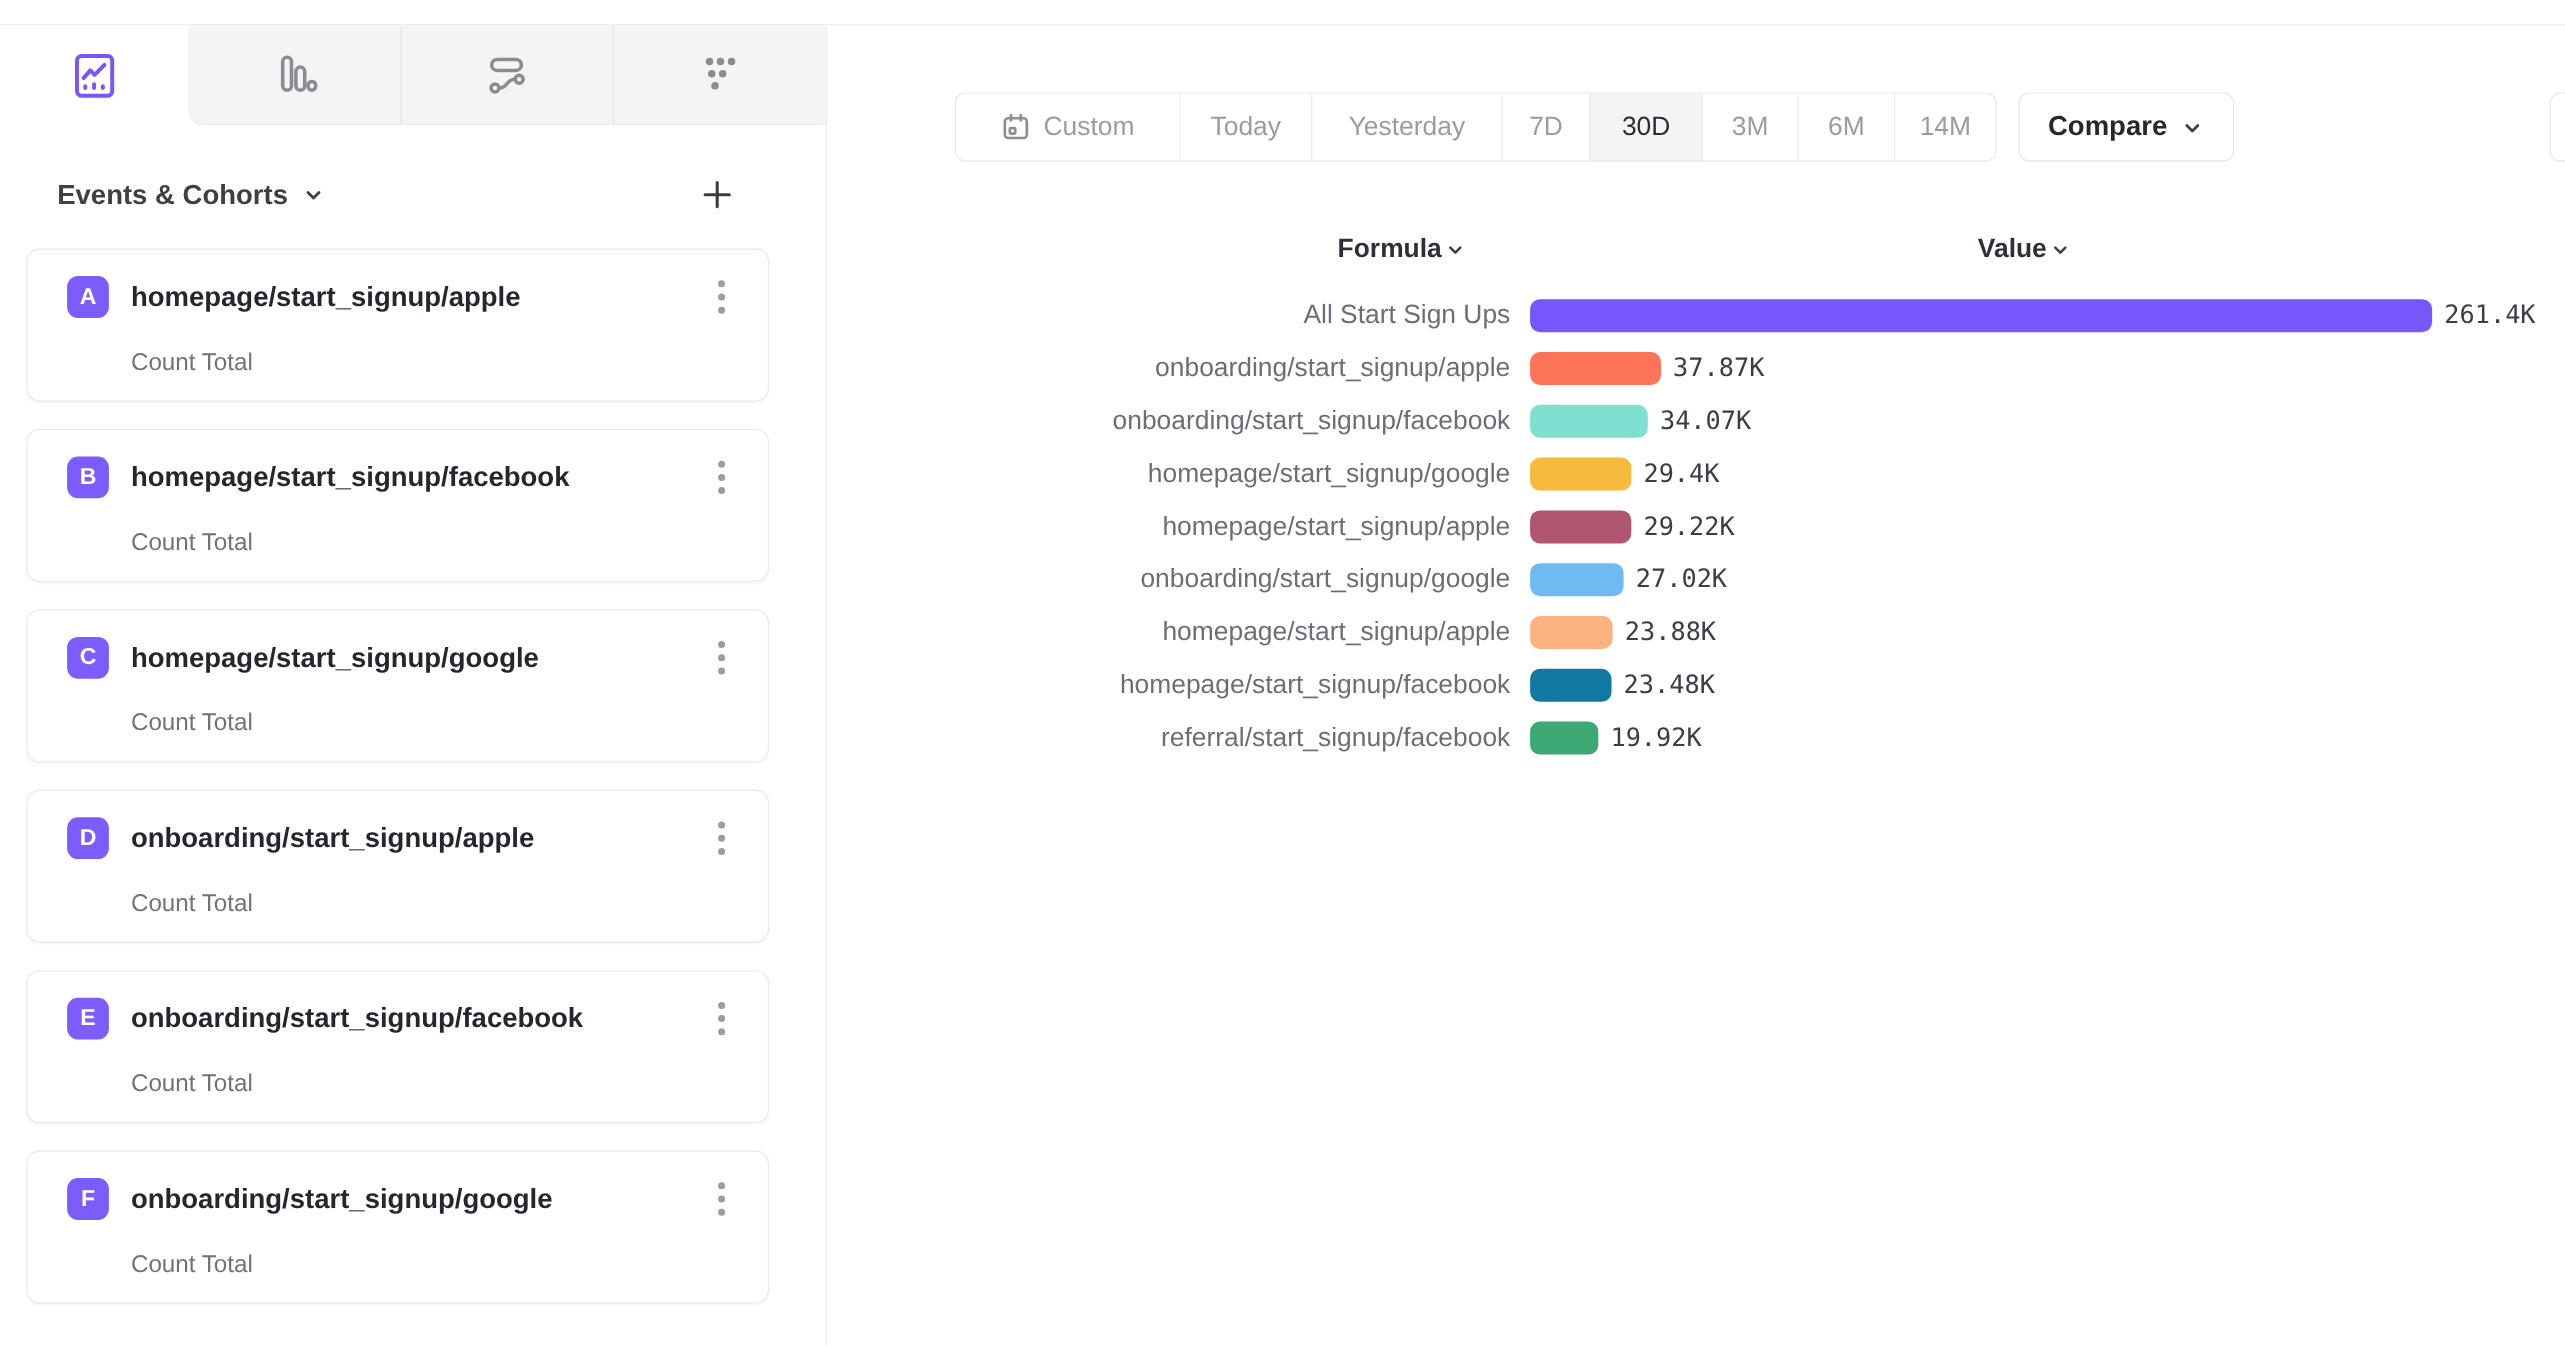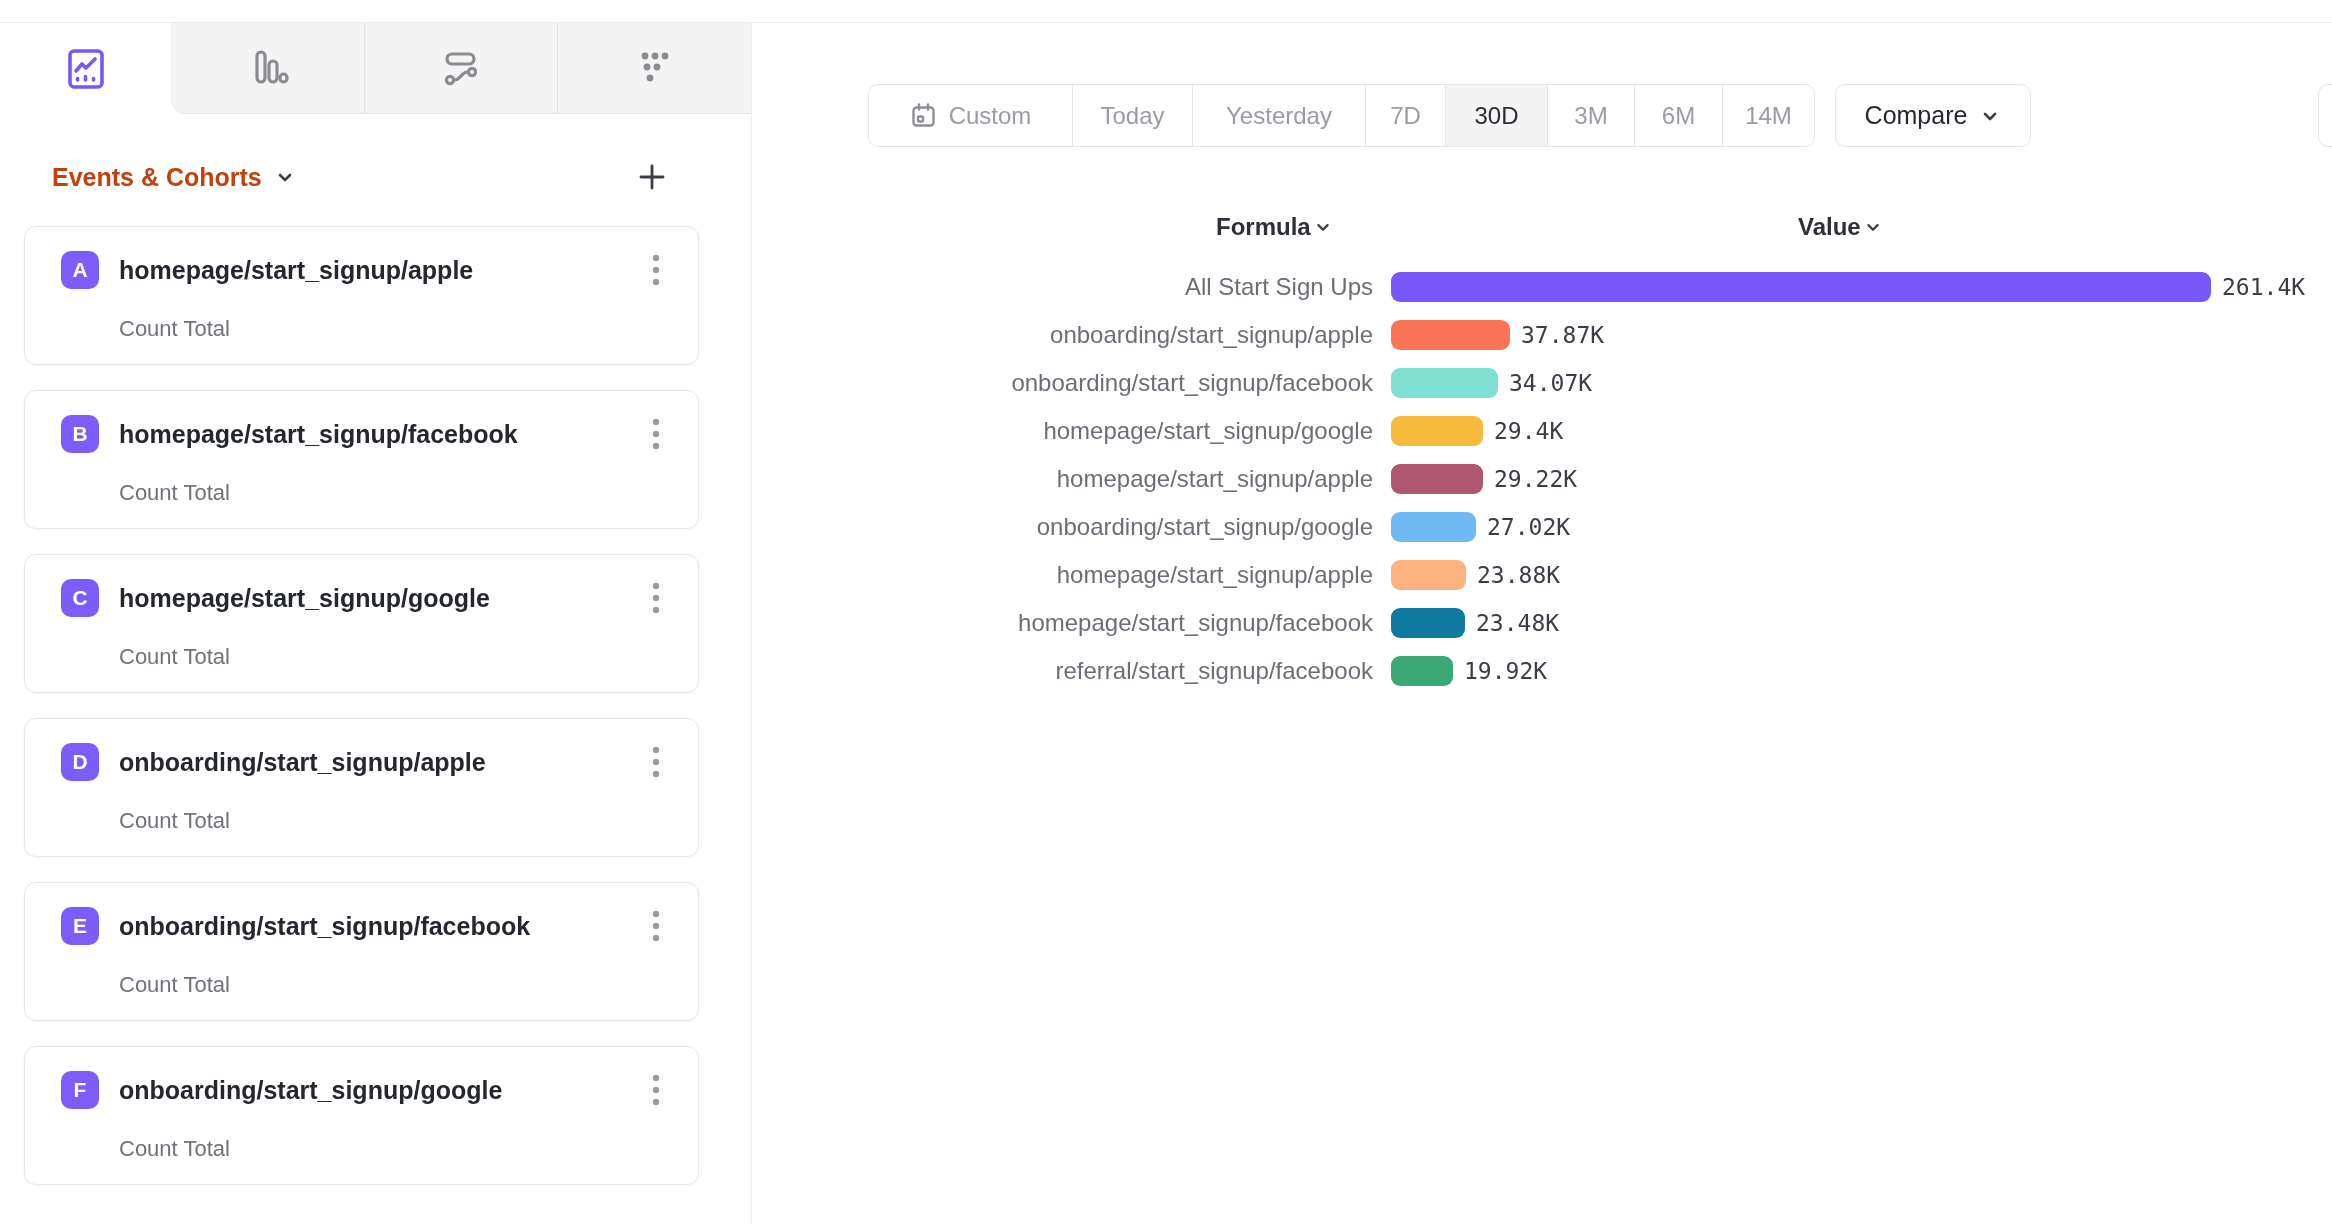--- a/index.html
+++ b/index.html
@@ -12,21 +12,21 @@
   .sidebar { width:752px; border-right:1px solid #ECECEE; background:#fff; flex:none; }
   .tabstrip { height:91px; display:flex; }
   .tab-active { width:171px; display:flex; align-items:center; justify-content:center; background:#fff; }
   .tab-gray-group { flex:1; display:flex; background:#F4F4F5; border-bottom:1px solid #E7E7EA;
     border-bottom-left-radius:14px; }
   .tab-gray { flex:1; display:flex; align-items:center; justify-content:center; }
   .tab-gray + .tab-gray { border-left:1px solid #E3E3E6; }
 
   .section-head { display:flex; align-items:center; margin:48px 84px 0 52px; }
   .section-title-group { display:flex; align-items:center; gap:12px; cursor:pointer; }
-  .section-title { font-size:25px; font-weight:700; color:#c2410c; }
+  .section-title { font-size:25px; font-weight:700; color:#404040; }
   .add-btn { margin-left:auto; background:none; border:none; cursor:pointer; display:flex; }
 
   .cards { margin-top:34px; }
   .card { width:675px; margin:0 52px 25px 24px; height:139px; background:#fff;
     border:1px solid #E8E8EB; border-radius:12px; box-shadow:0 1px 3px rgba(20,20,43,0.04);
     padding:22px 28px 0 36px; cursor:pointer; }
   .card-row1 { display:flex; align-items:center; }
   .badge { width:38px; height:38px; border-radius:10px; background:#7C5CFA; color:#fff;
     font-size:21px; font-weight:600; display:flex; align-items:center; justify-content:center; flex:none; }
   .card-title { margin-left:20px; font-size:25px; font-weight:600; color:#25272F; white-space:nowrap; }
@@ -38,21 +38,21 @@
 
   .toolbar { position:absolute; top:61px; left:116px; display:flex; align-items:flex-start; }
   .seg-control { display:flex; border:1px solid #E5E5E8; border-radius:10px; height:63px;
     overflow:hidden; background:#fff; }
   .seg { display:flex; align-items:center; justify-content:center; gap:12px; font-size:24px;
     color:#9B9BA3; background:#fff; border:none; cursor:pointer; font-family:inherit; }
   .seg + .seg { border-left:1px solid #E7E7EA; }
   .seg.active { background:#F4F4F5; color:#2B2D35; font-weight:500; }
   .compare-btn { margin-left:20px; width:196px; height:63px; border:1px solid #E5E5E8; border-radius:10px;
     background:#fff; display:flex; align-items:center; justify-content:center; gap:12px;
-    font-size:25px; font-weight:400; color:#26282F; cursor:pointer; font-family:inherit; }
+    font-size:25px; font-weight:700; color:#26282F; cursor:pointer; font-family:inherit; }
   .partial-btn { position:absolute; top:61px; left:1566px; width:90px; height:63px;
     border:1px solid #E5E5E8; border-radius:10px; background:#fff; }
 
   .chart-headers { position:absolute; top:190px; left:0; right:0; height:34px; }
   .chart-header { position:absolute; display:flex; align-items:center; gap:2px;
     font-size:24px; font-weight:600; color:#2E3039; cursor:pointer; }
   .chart-header.formula { left:464px; }
   .chart-header.value { left:1046px; }
 
   .rows { position:absolute; top:240px; left:0; }

